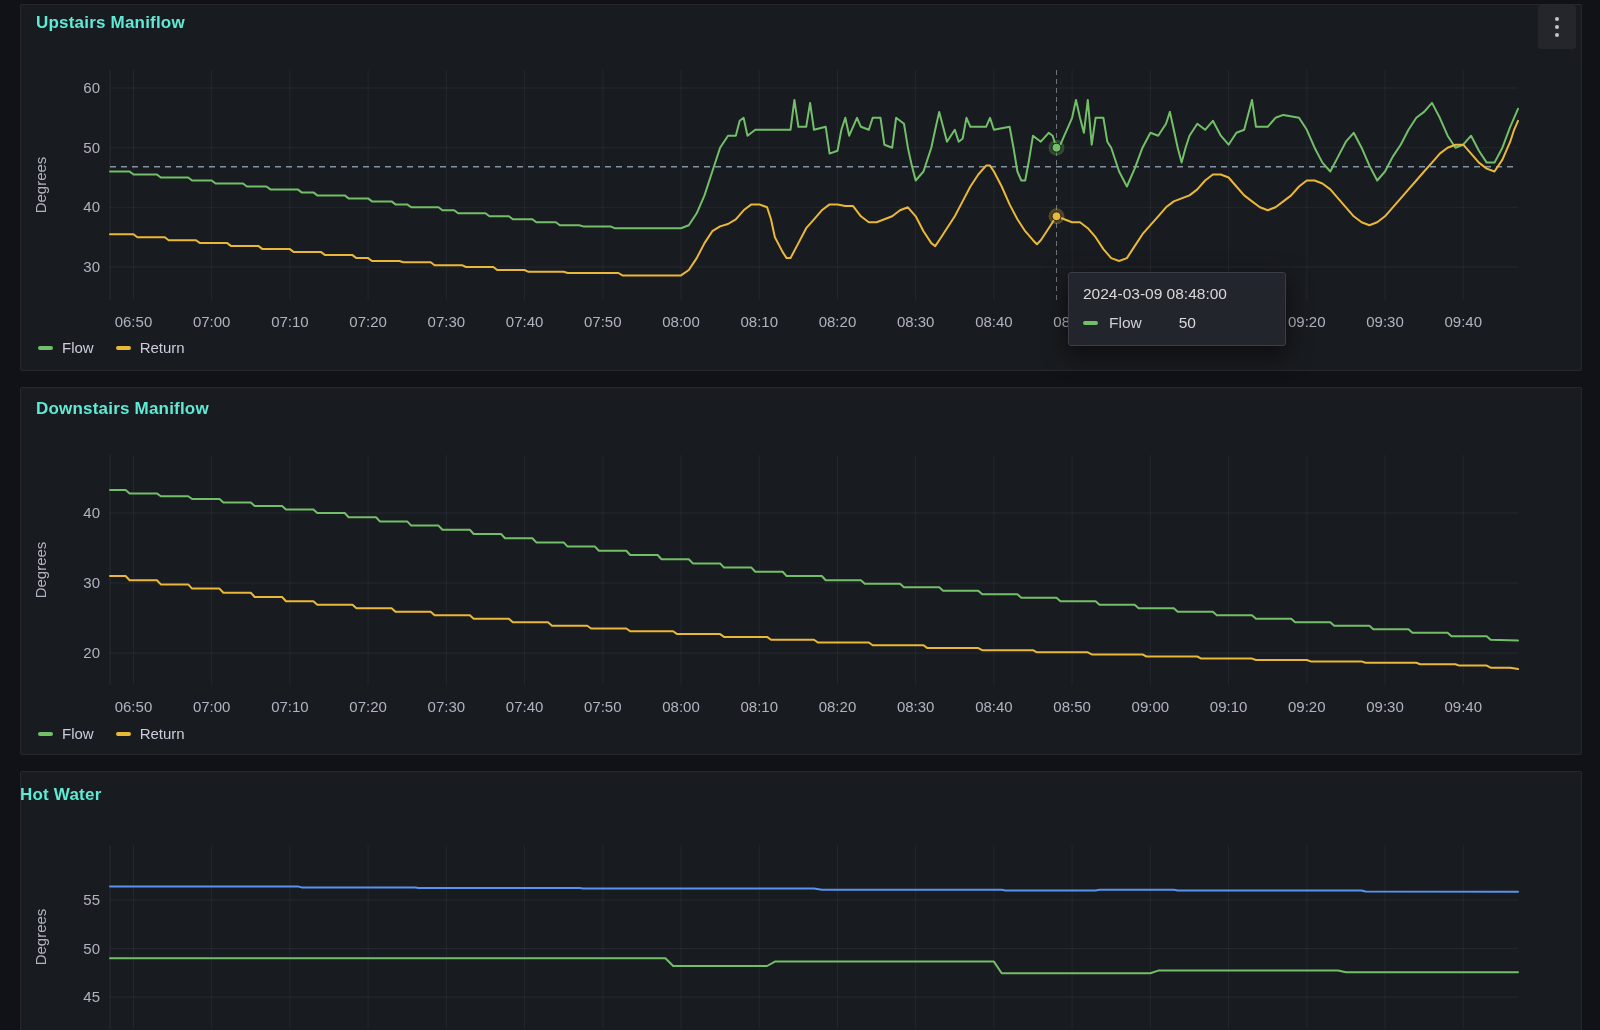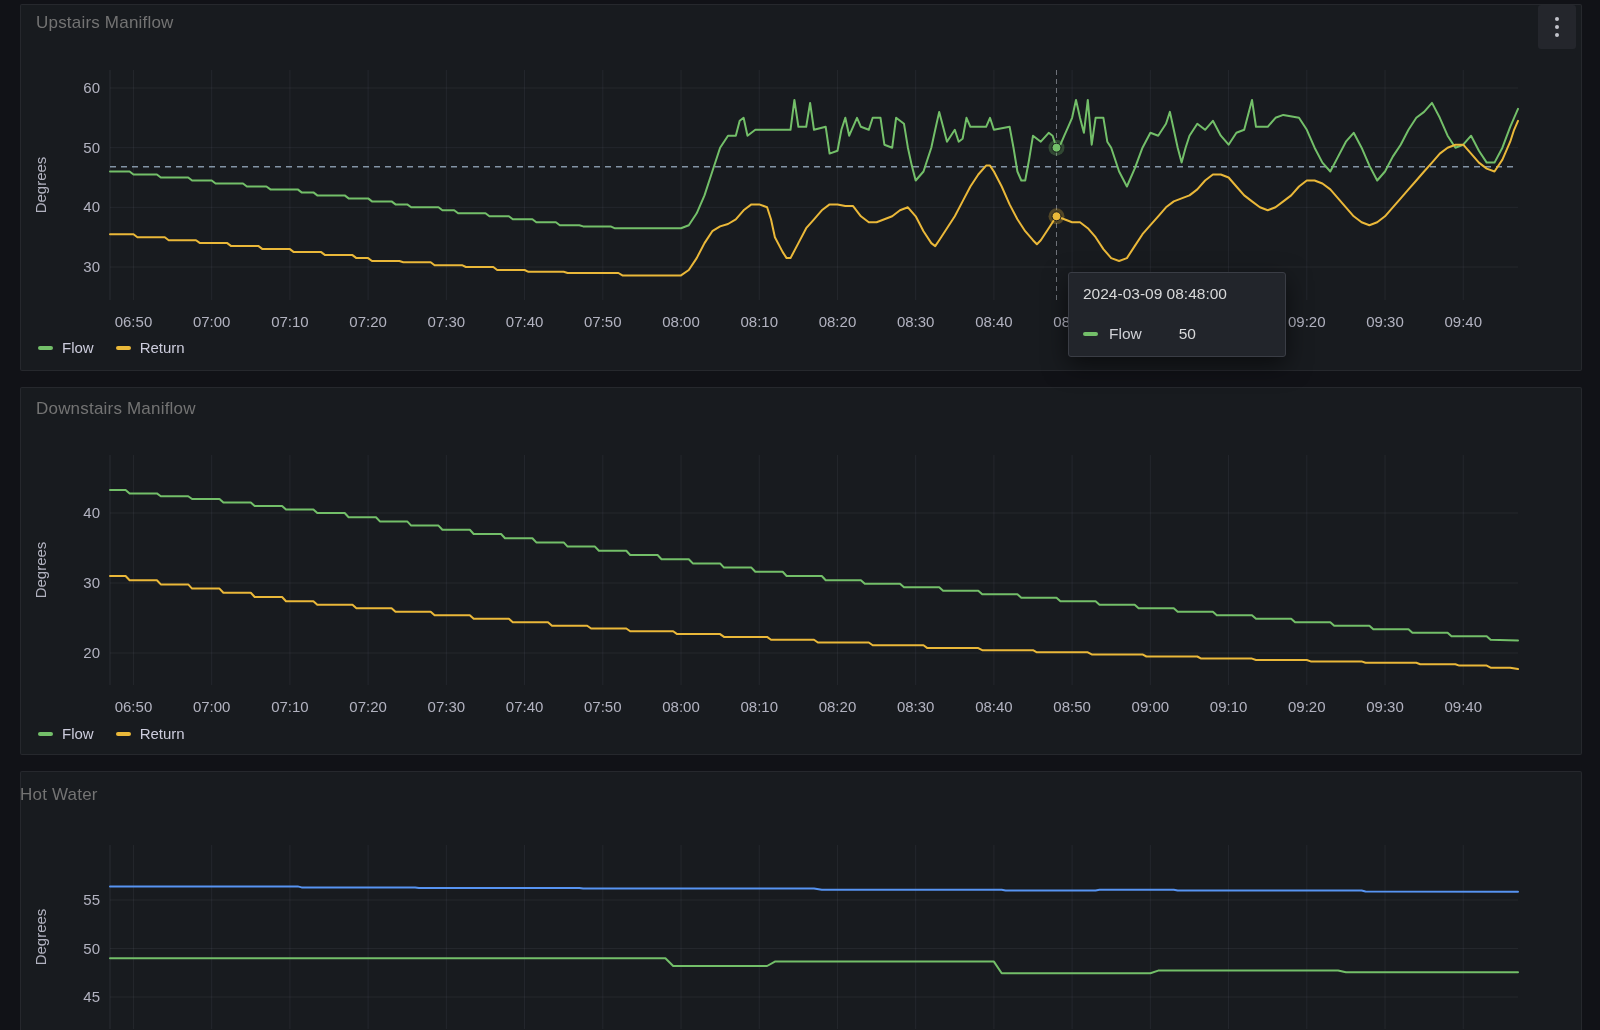--- a/index.html
+++ b/index.html
@@ -12,22 +12,22 @@
     position:absolute;left:20px;width:1562px;
     background:#181b1f;border:1px solid rgba(204,204,220,0.08);
     border-radius:2px;box-sizing:border-box;
   }
   #panel-1{top:4px;height:367px;}
   #panel-2{top:387px;height:368px;}
   #panel-3{top:771px;height:300px;}
   #charts{position:absolute;left:0;top:0;z-index:2;pointer-events:none;}
   #charts .tick{fill:rgba(204,204,220,0.85);font-size:15px;font-family:"Liberation Sans",sans-serif;}
   .panel-title{
-    position:absolute;z-index:3;font-size:17px;font-weight:400;
-    color:#737373;letter-spacing:.2px;cursor:pointer;
+    position:absolute;z-index:3;font-size:17px;font-weight:700;
+    color:#5eead4;letter-spacing:.2px;cursor:pointer;
   }
   #title-1{left:36px;top:13px;}
   #title-2{left:36px;top:399px;text-align:right;}
   #title-3{left:20px;top:785px;}
   .legend{position:absolute;z-index:3;display:flex;align-items:center;gap:22px;
     font-size:15px;color:#ccccdc;}
   #legend-1{left:38px;top:339px;}
   #legend-2{left:38px;top:725px;}
   .legend-item{display:flex;align-items:center;gap:9px;cursor:pointer;}
   .chip{width:15px;height:4px;border-radius:2px;display:inline-block;}
@@ -37,21 +37,21 @@
     cursor:pointer;
   }
   .kebab{display:flex;flex-direction:column;gap:4px;}
   .kebab span{width:4px;height:4px;border-radius:50%;background:#c2c3cb;display:block;}
   .tooltip{
     position:absolute;left:1068px;top:272px;z-index:6;
     background:#22252b;border:1px solid #3a3d45;border-radius:3px;
     padding:12px 16px 13px 14px;box-shadow:0 8px 24px rgba(0,0,0,0.55);
     font-size:15.5px;color:#d8d9da;min-width:186px;
   }
-  .tooltip-title{margin-bottom:22px;white-space:nowrap;}
+  .tooltip-title{margin-bottom:11px;white-space:nowrap;}
   .tooltip-row{display:flex;align-items:center;gap:11px;}
   .tooltip-series{color:#d0d1d6;}
   .tooltip-value{margin-left:26px;}
 </style>
 </head>
 <body>
 
 <div class="panel" id="panel-1"></div>
 <div class="panel" id="panel-2"></div>
 <div class="panel" id="panel-3"></div>

